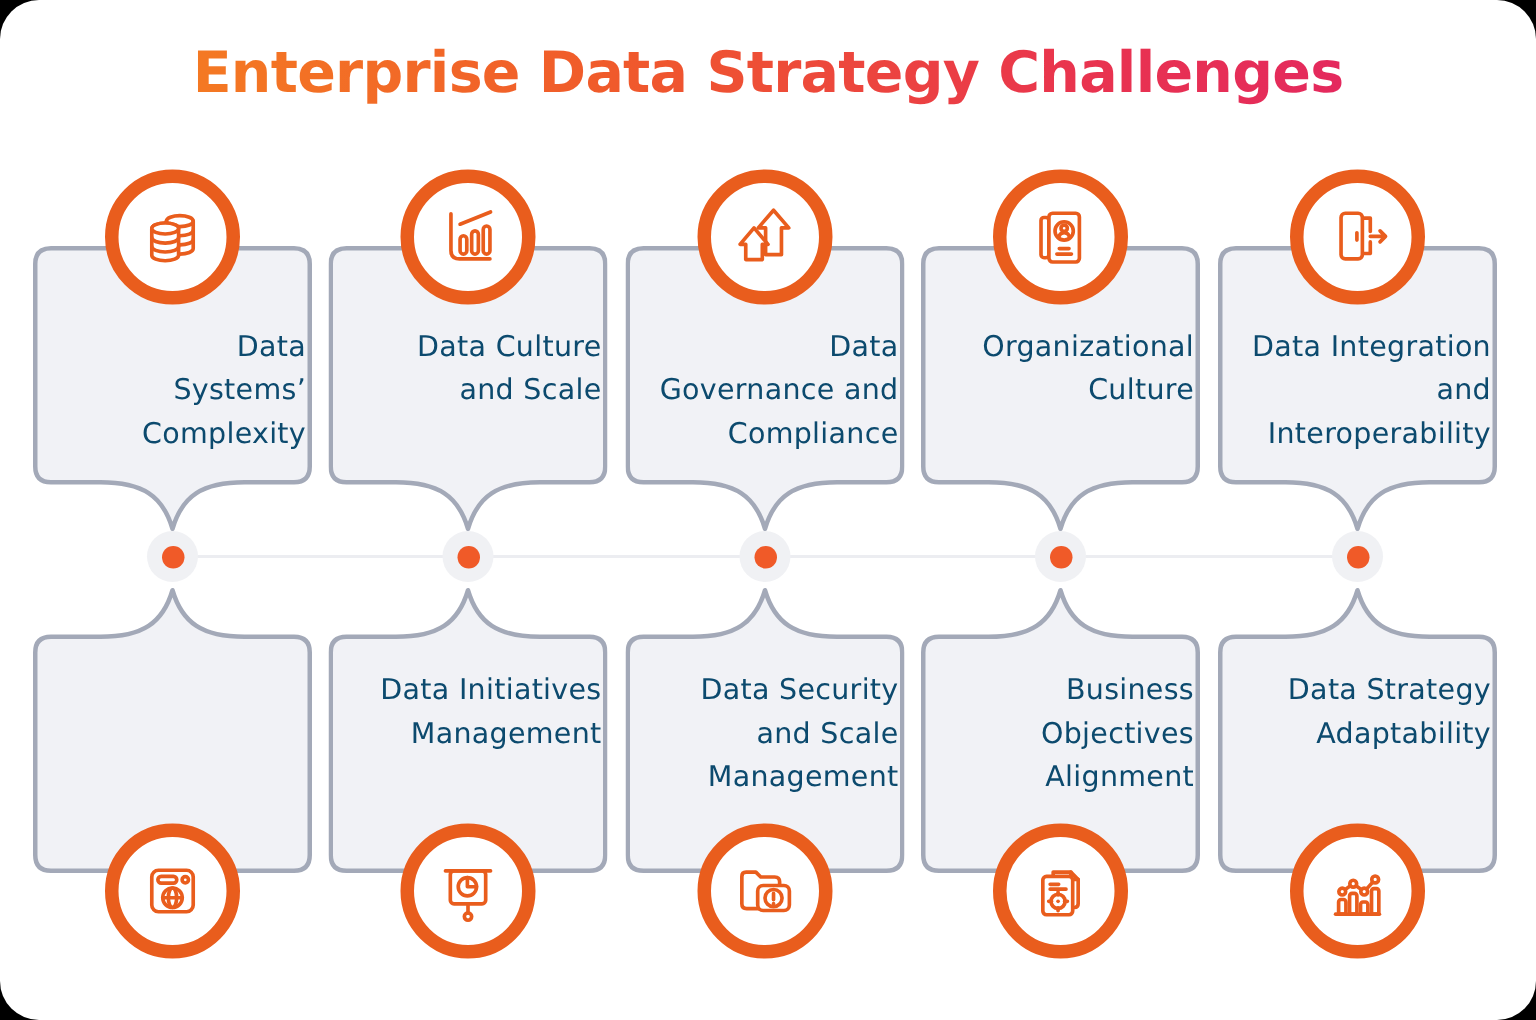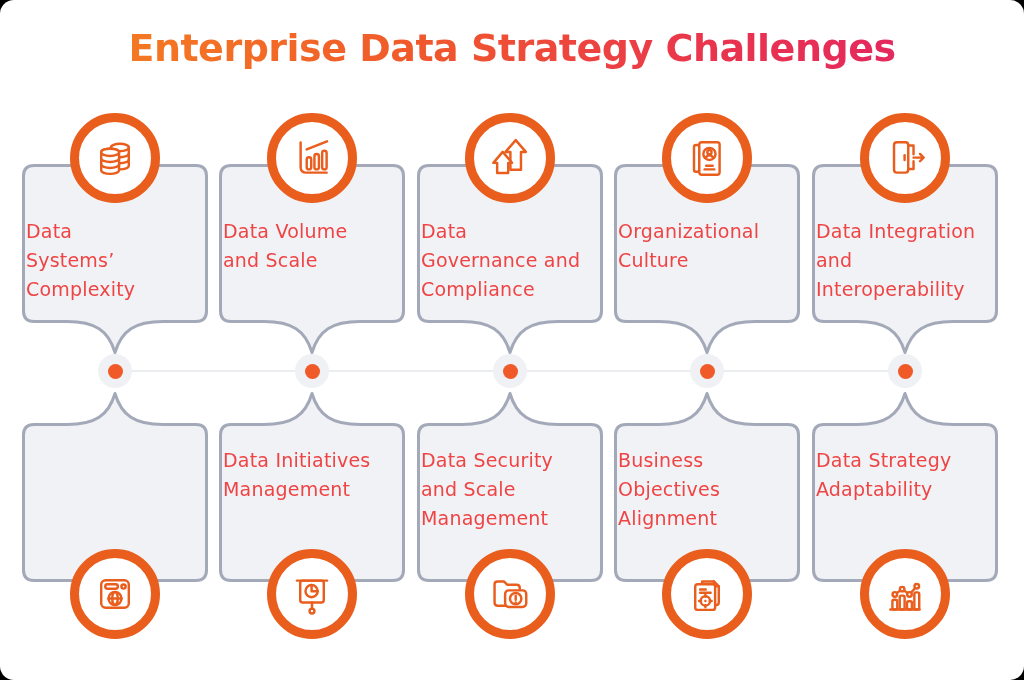--- a/index.html
+++ b/index.html
@@ -1,20 +1,20 @@
 <!DOCTYPE html>
 <html><head>
 <meta charset="utf-8">
 <style>
   html, body { margin: 0; padding: 0; background: #000; }
   .page {
     position: relative;
     width: 1024px; height: 680px;
     background: #ffffff;
-    border-radius: 14px;
+    border-radius: 26px;
     overflow: hidden;
     font-family: "DejaVu Sans", "Liberation Sans", sans-serif;
   }
   .title {
     position: absolute; top: 26px; left: 0; width: 100%;
     margin: 0; text-align: center;
     font-size: 38px; font-weight: bold; letter-spacing: -0.5px;
     color: #EB4A3A;
   }
   @supports ((-webkit-background-clip: text) or (background-clip: text)) {
@@ -30,23 +30,23 @@
   }
   .column { position: absolute; top: 0; width: 186px; height: 680px; }
   .c0 { left: 22px; } .c1 { left: 219px; } .c2 { left: 417px; } .c3 { left: 614px; } .c4 { left: 812px; }
 
   .card { position: absolute; left: 0; width: 186px; height: 192px; z-index: 0; }
   .card-top { top: 164px; }
   .card-bottom { top: 390px; }
   .card path { fill: #F1F2F6; stroke: #A3A9B8; stroke-width: 3; stroke-linejoin: round; }
 
   .label {
-    position: absolute; left: 4px; right: 4px; text-align: left;
+    position: absolute; left: 4px; right: 4px; text-align: right;
     white-space: pre-line;
-    color: #ef4444; font-size: 19px; line-height: 29px; letter-spacing: 0.2px;
+    color: #0c4a6e; font-size: 19px; line-height: 29px; letter-spacing: 0.2px;
     z-index: 2;
   }
   .label-top { top: 217px; }
   .label-bottom { top: 446px; }
 
   .badge {
     position: absolute; left: 50%; transform: translateX(-50%);
     width: 90px; height: 90px; box-sizing: border-box;
     border: 9px solid #E95D1D; border-radius: 50%;
     background: #ffffff;
@@ -113,21 +113,21 @@
           <path d="M24 37.5 H40"></path>
         </g>
       </svg>
     </div>
   </div>
 
   <div class="column c1">
     <svg class="card card-top" viewBox="0 0 186 192">
       <path d="M12 1.5 H174 Q184.5 1.5 184.5 12 V147 Q184.5 157.5 174 157.5 H141 C113 157.5 99.5 166.5 93 188.5 C86.5 166.5 73 157.5 45 157.5 H12 Q1.5 157.5 1.5 147 V12 Q1.5 1.5 12 1.5 Z"></path>
     </svg>
-    <div class="label label-top">Data Volume
+    <div class="label label-top">Data Culture
 and Scale</div>
     <div class="badge badge-top">
       <svg viewBox="0 0 64 64">
         <g class="ic">
           <path d="M18 13 V43 Q18 50 25 50 H50"></path>
           <rect x="25.5" y="31" width="5.5" height="15" rx="2.75"></rect>
           <rect x="35" y="27" width="5.5" height="19" rx="2.75"></rect>
           <rect x="44.5" y="23" width="5.5" height="23" rx="2.75"></rect>
           <path d="M25.5 21.5 L50.5 11.5"></path>
         </g>

